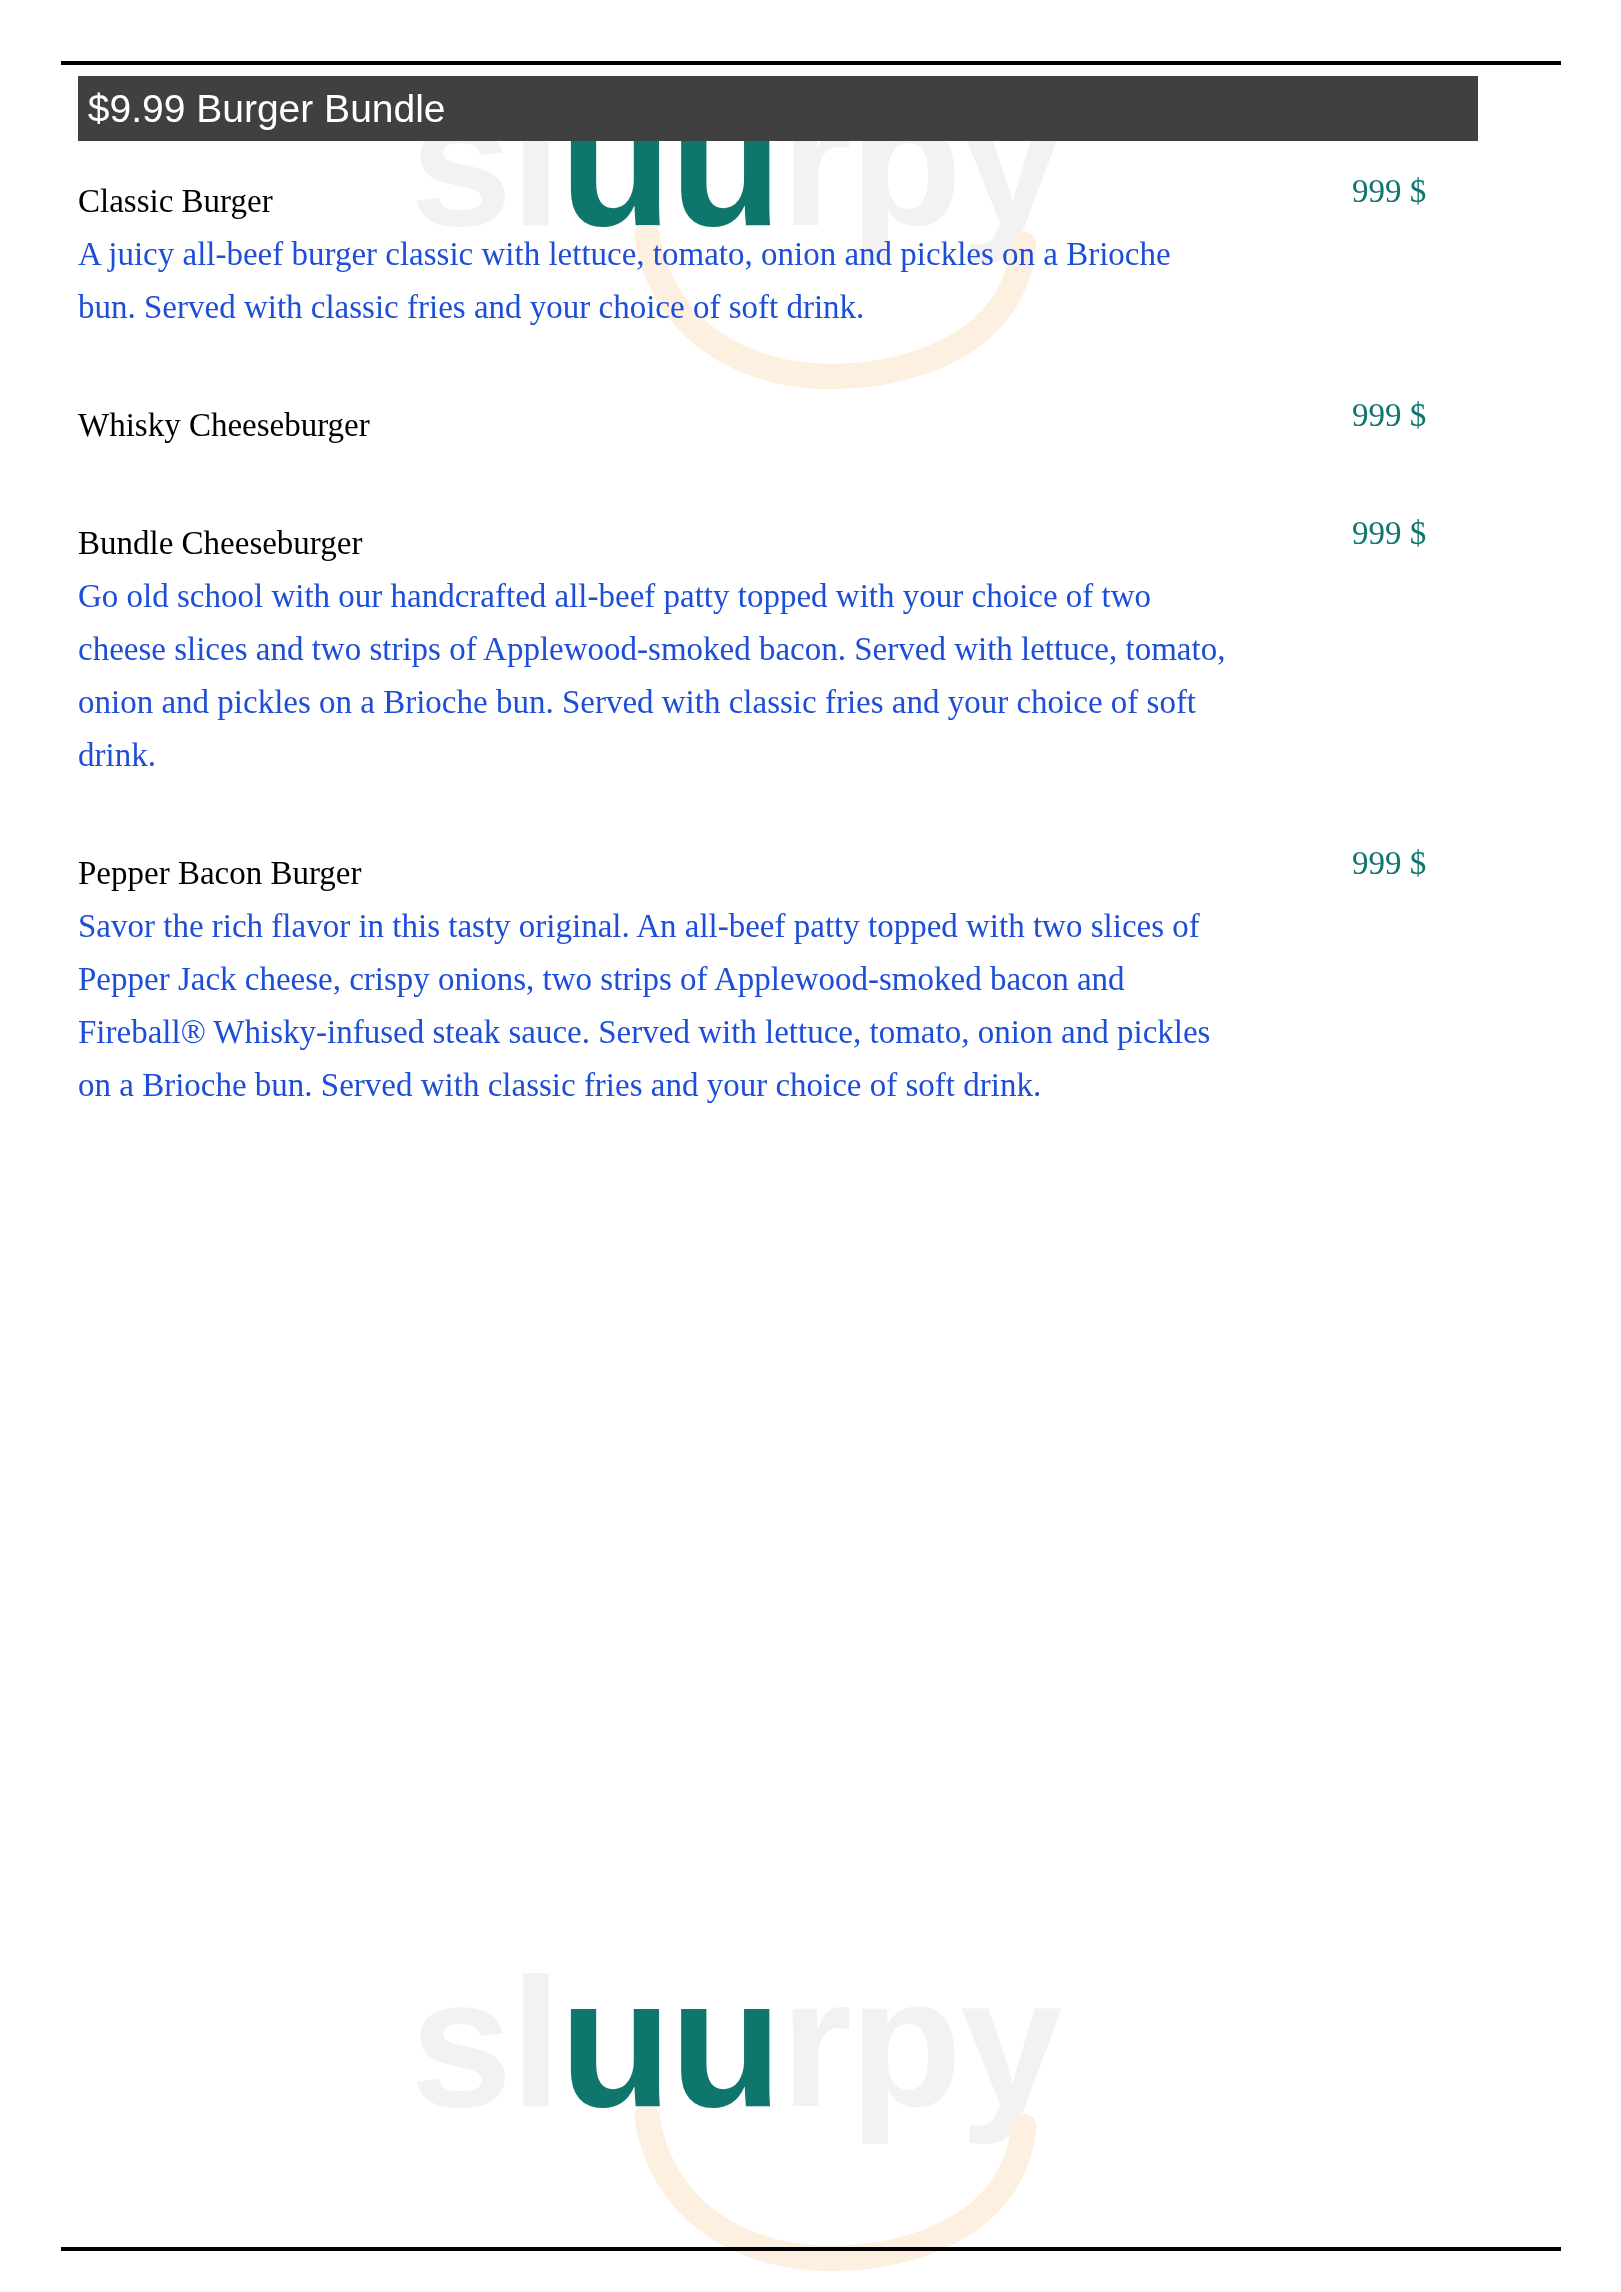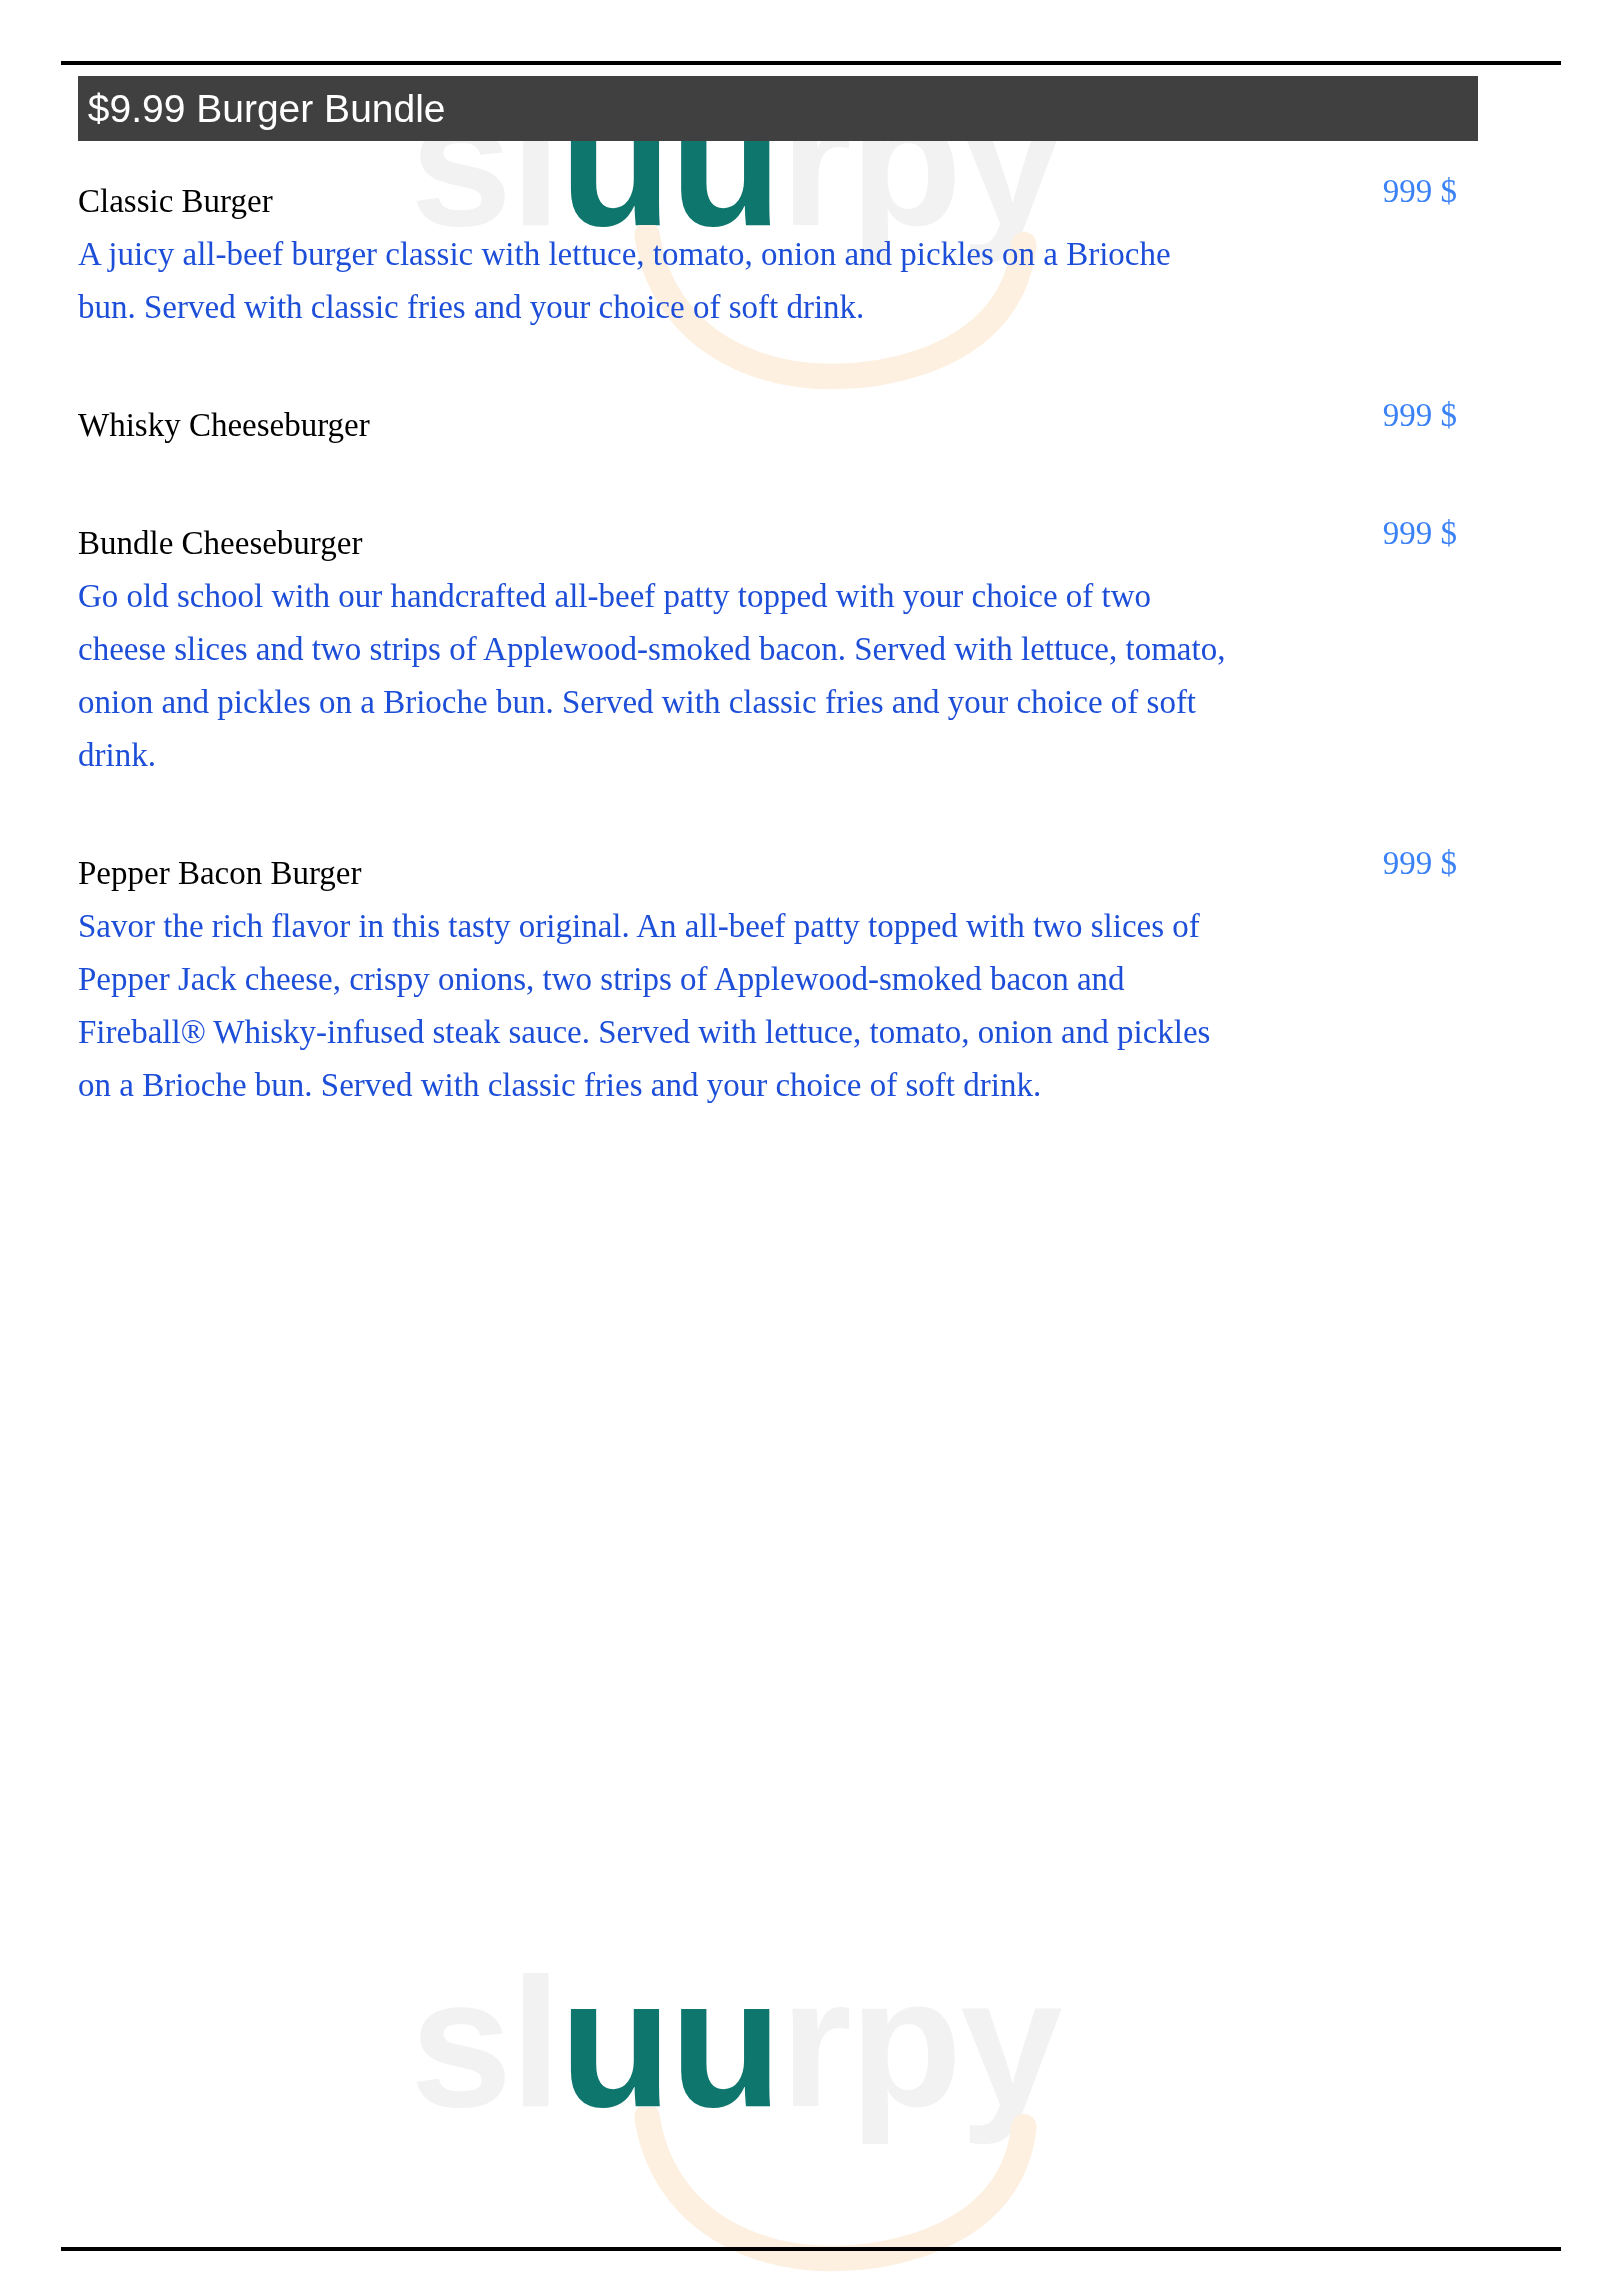--- a/index.html
+++ b/index.html
@@ -115,26 +115,26 @@
     font-size: 33px;
     line-height: 53px;
     color: #000000;
     flex: 0 1 auto;
     margin-top: 10px;
   }
 
   .item-price {
     font-size: 33px;
     line-height: 53px;
-    color: #3b82f6;
+    color: #0f766e;
     white-space: nowrap;
     flex: 0 0 auto;
-    text-align: right;
+    text-align: center;
     min-width: 118px;
-    margin-right: 23px;
+    margin-right: 32px;
   }
 
   .item-desc {
     font-size: 33px;
     line-height: 53px;
     color: #1d4ed8;
     width: 1152px;
     text-align: left;
   }
 </style>

